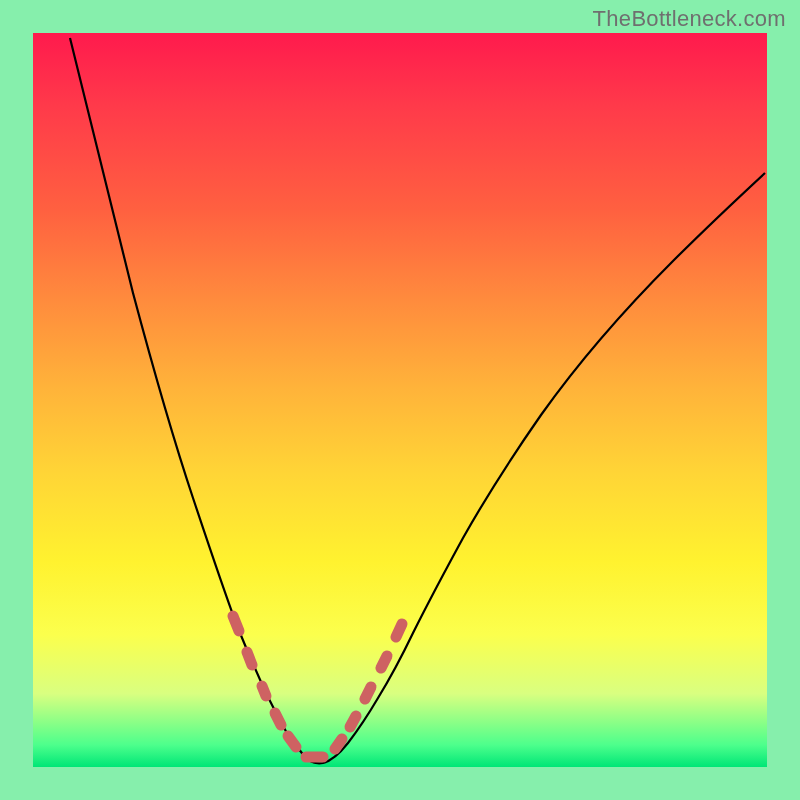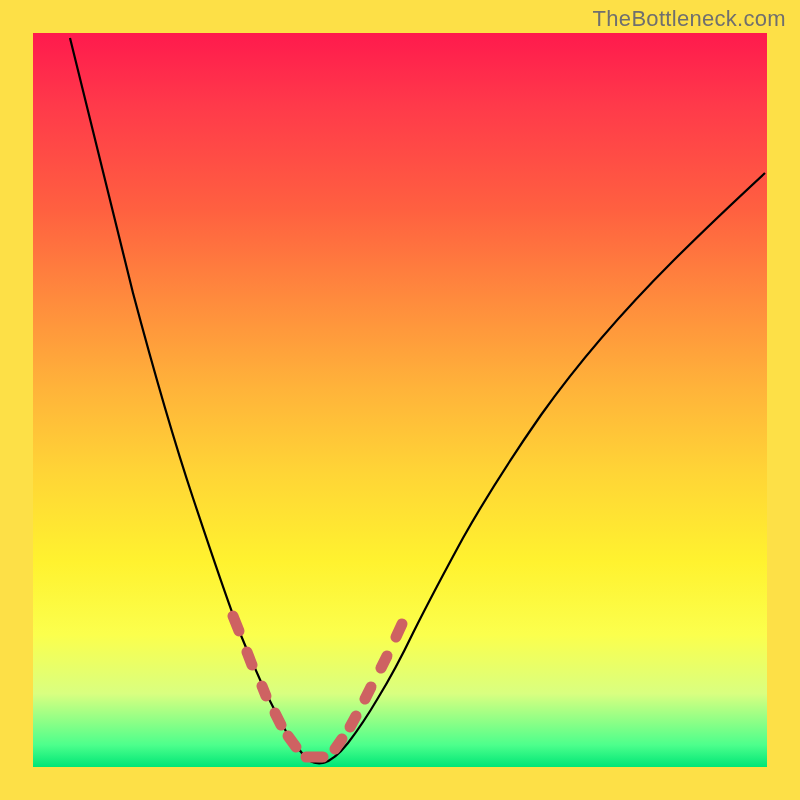--- a/index.html
+++ b/index.html
@@ -10,21 +10,21 @@
     overflow: hidden;
     background: #000;
     font-family: Arial, Helvetica, sans-serif;
   }
   .frame {
     position: absolute;
     top: 0;
     left: 0;
     width: 800px;
     height: 800px;
-    background: #fde047;
+    background: #86efac;
   }
   .plot {
     position: absolute;
     top: 33px;
     left: 33px;
     width: 734px;
     height: 734px;
     background: linear-gradient(to bottom,
       #ff1a4d 0%,
       #ff3a4a 10%,

